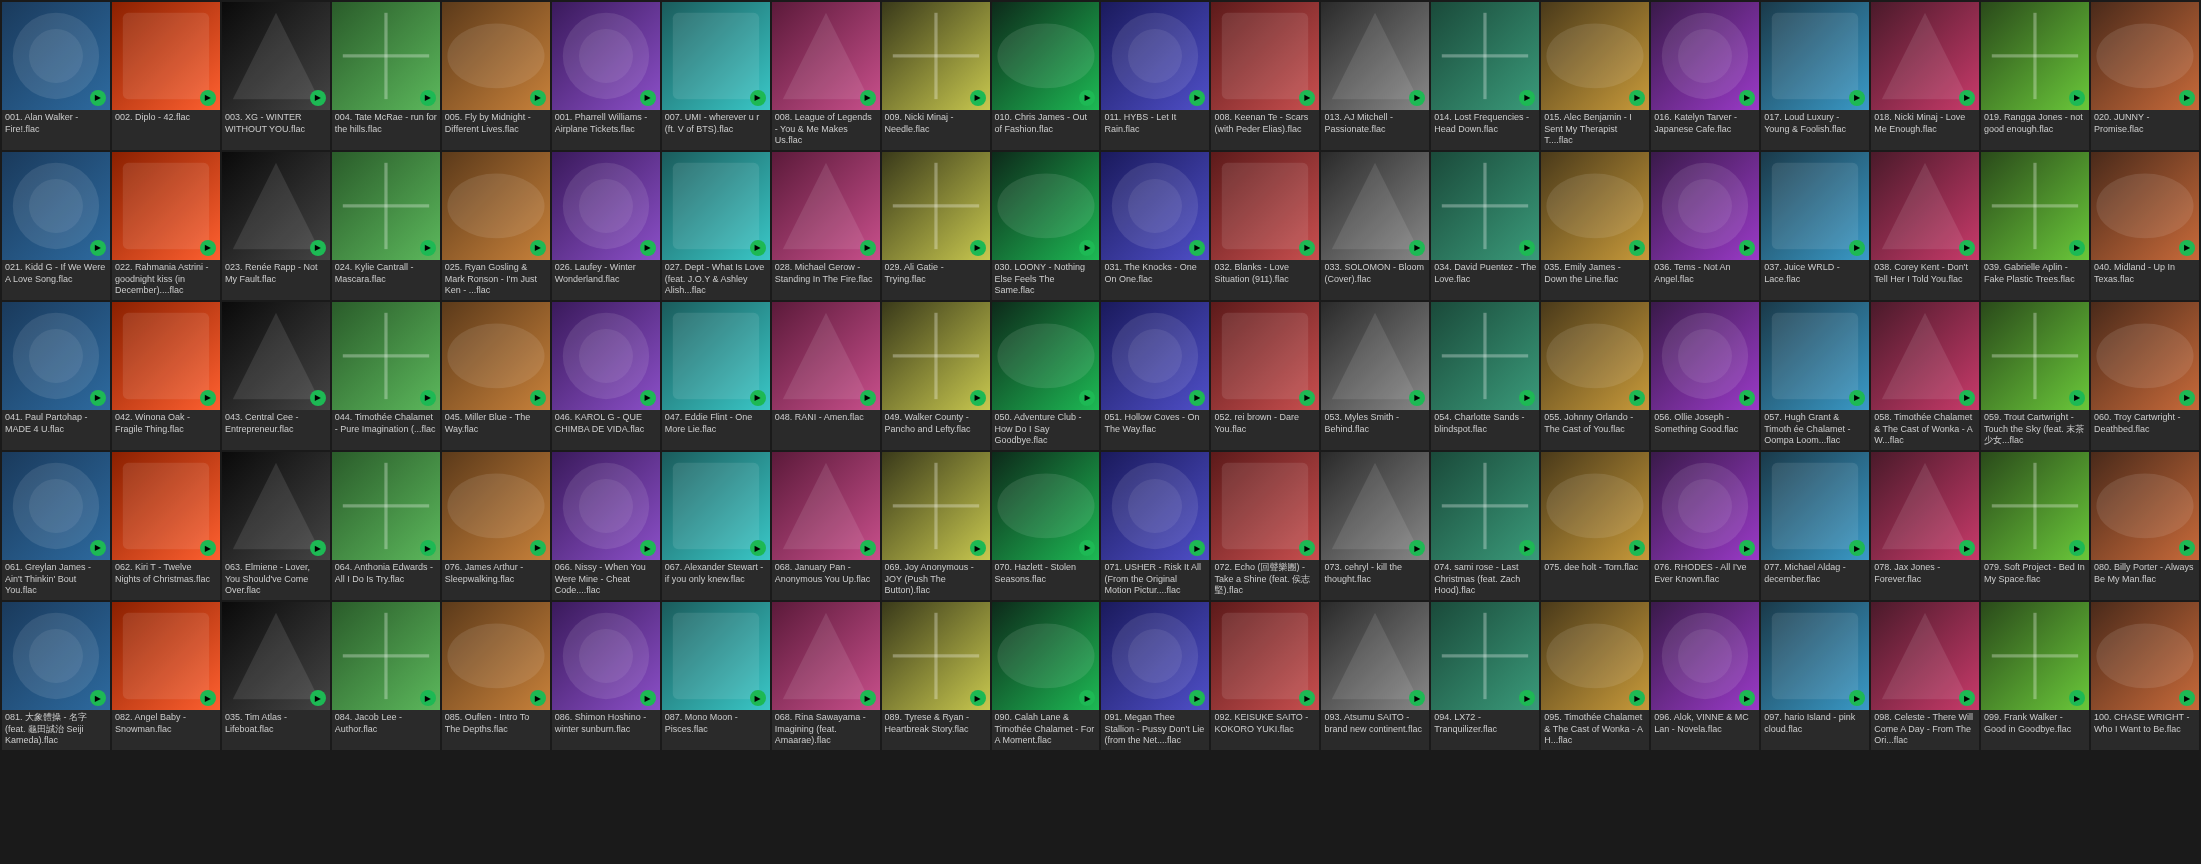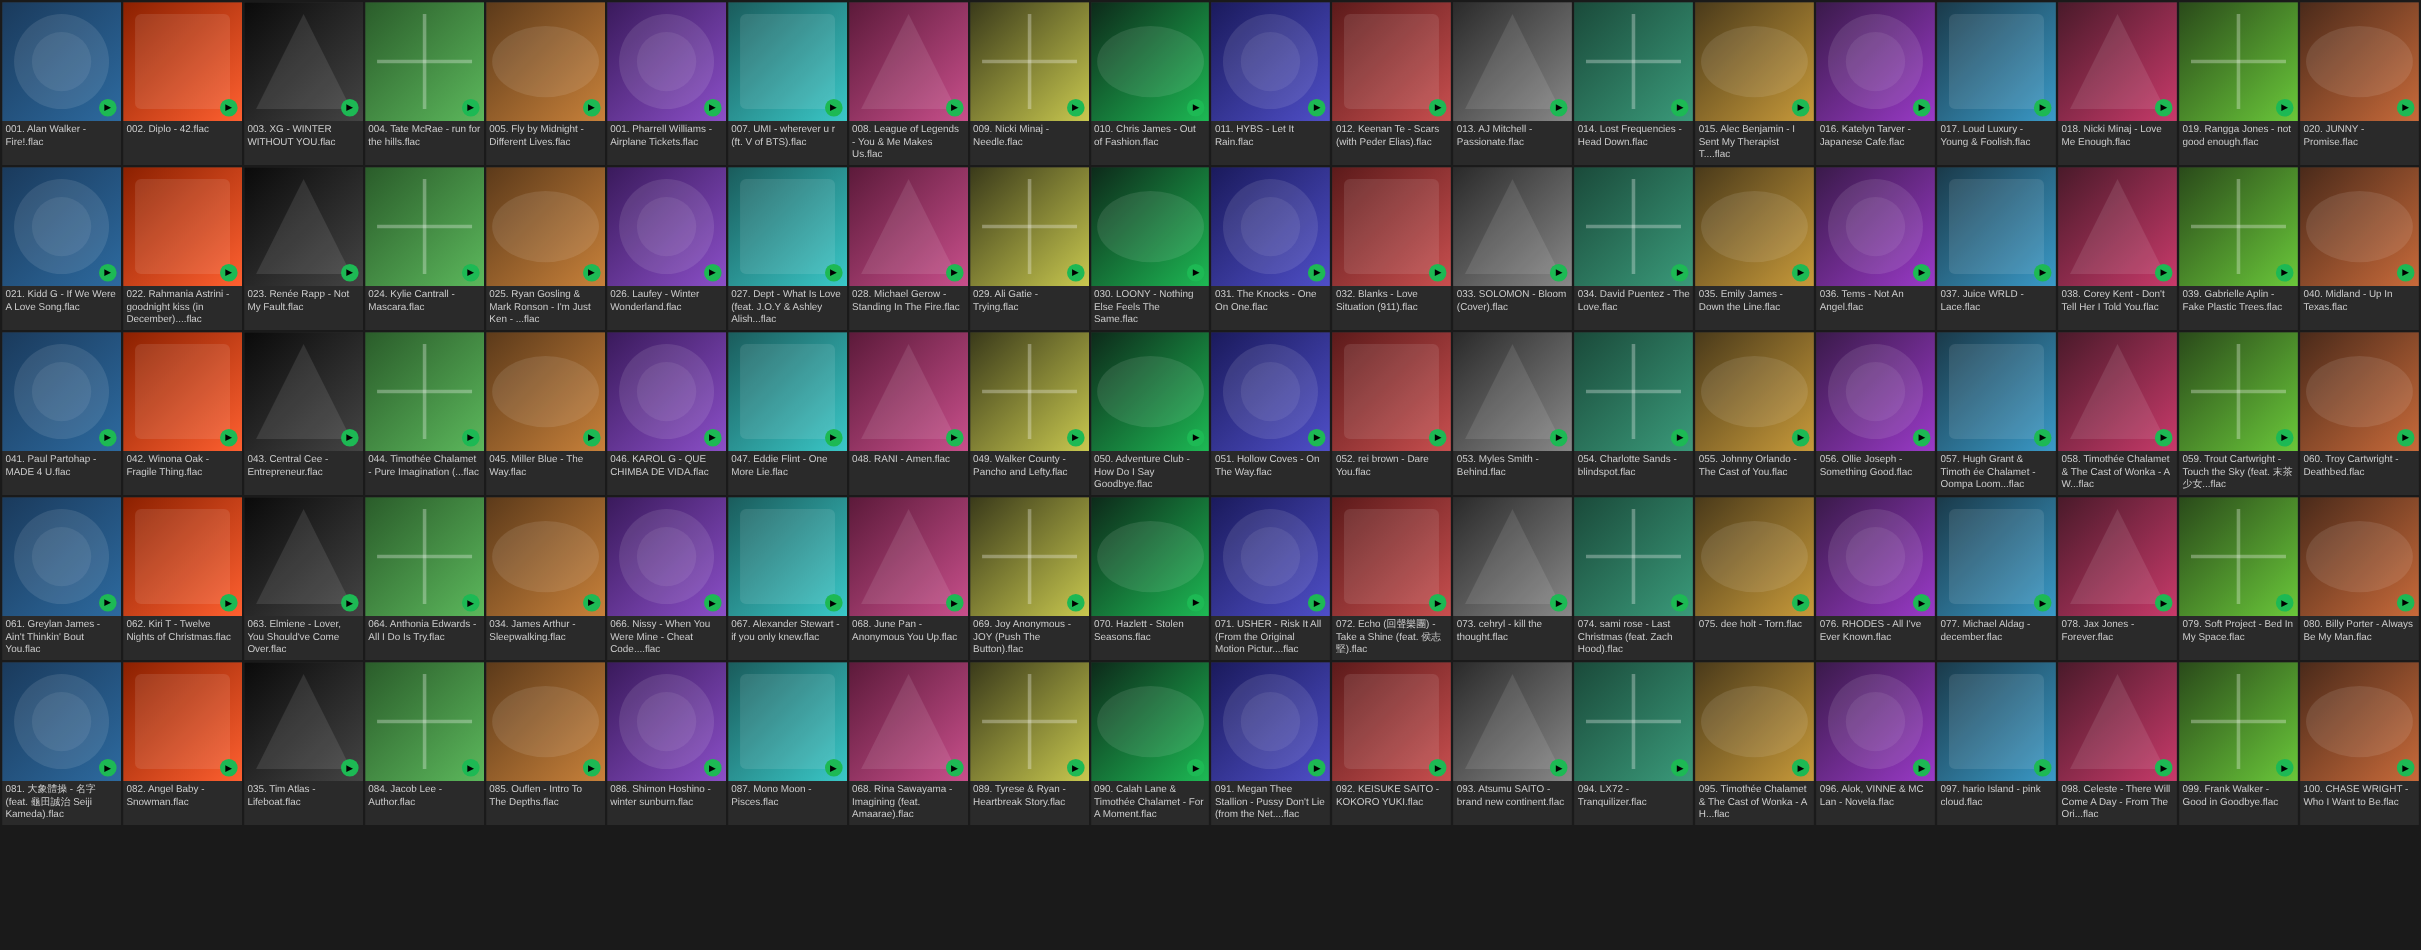--- a/index.html
+++ b/index.html
@@ -185,21 +185,21 @@
     </div>
     <div class="track-label">011. HYBS - Let It Rain.flac</div>
   </div>
     <div class="track-item">
     <div class="album-art c12">
       <svg width="100%" height="100%" viewBox="0 0 100 100" xmlns="http://www.w3.org/2000/svg">
           <rect x="10" y="10" width="80" height="80" rx="5" fill="rgba(255,255,255,0.1)"></rect>
         </svg>
       <div class="play-icon">▶</div>
     </div>
-    <div class="track-label">012. Keenan Te - Scars (with Peder Elias).flac</div>
+    <div class="track-label">008. Keenan Te - Scars (with Peder Elias).flac</div>
   </div>
     <div class="track-item">
     <div class="album-art c13">
       <svg width="100%" height="100%" viewBox="0 0 100 100" xmlns="http://www.w3.org/2000/svg">
           <polygon points="50,10 90,90 10,90" fill="rgba(255,255,255,0.1)"></polygon>
         </svg>
       <div class="play-icon">▶</div>
     </div>
     <div class="track-label">013. AJ Mitchell - Passionate.flac</div>
   </div>
@@ -683,21 +683,21 @@
     </div>
     <div class="track-label">064. Anthonia Edwards - All I Do Is Try.flac</div>
   </div>
     <div class="track-item">
     <div class="album-art c5">
       <svg width="100%" height="100%" viewBox="0 0 100 100" xmlns="http://www.w3.org/2000/svg">
           <ellipse cx="50" cy="50" rx="45" ry="30" fill="rgba(255,255,255,0.1)"></ellipse>
         </svg>
       <div class="play-icon">▶</div>
     </div>
-    <div class="track-label">034. James Arthur - Sleepwalking.flac</div>
+    <div class="track-label">076. James Arthur - Sleepwalking.flac</div>
   </div>
     <div class="track-item">
     <div class="album-art c6">
       <svg width="100%" height="100%" viewBox="0 0 100 100" xmlns="http://www.w3.org/2000/svg">
           <circle cx="50" cy="50" r="40" fill="rgba(255,255,255,0.1)"></circle>
           <circle cx="50" cy="50" r="25" fill="rgba(255,255,255,0.08)"></circle>
         </svg>
       <div class="play-icon">▶</div>
     </div>
     <div class="track-label">066. Nissy - When You Were Mine - Cheat Code....flac</div>
@@ -711,21 +711,21 @@
     </div>
     <div class="track-label">067. Alexander Stewart - if you only knew.flac</div>
   </div>
     <div class="track-item">
     <div class="album-art c8">
       <svg width="100%" height="100%" viewBox="0 0 100 100" xmlns="http://www.w3.org/2000/svg">
           <polygon points="50,10 90,90 10,90" fill="rgba(255,255,255,0.1)"></polygon>
         </svg>
       <div class="play-icon">▶</div>
     </div>
-    <div class="track-label">068. June Pan - Anonymous You Up.flac</div>
+    <div class="track-label">068. January Pan - Anonymous You Up.flac</div>
   </div>
     <div class="track-item">
     <div class="album-art c9">
       <svg width="100%" height="100%" viewBox="0 0 100 100" xmlns="http://www.w3.org/2000/svg">
           <line x1="10" y1="50" x2="90" y2="50" stroke="rgba(255,255,255,0.3)" stroke-width="3"></line>
           <line x1="50" y1="10" x2="50" y2="90" stroke="rgba(255,255,255,0.3)" stroke-width="3"></line>
         </svg>
       <div class="play-icon">▶</div>
     </div>
     <div class="track-label">069. Joy Anonymous - JOY (Push The Button).flac</div>

